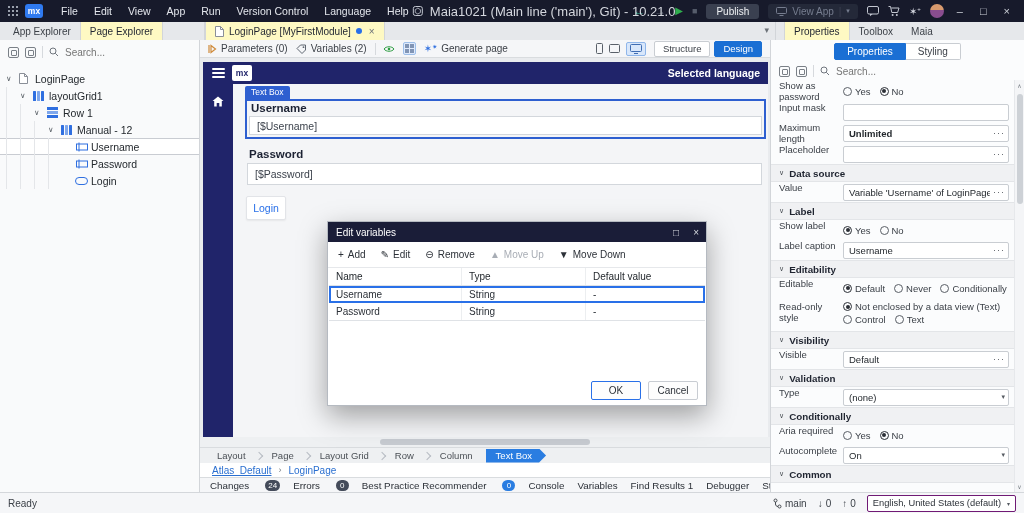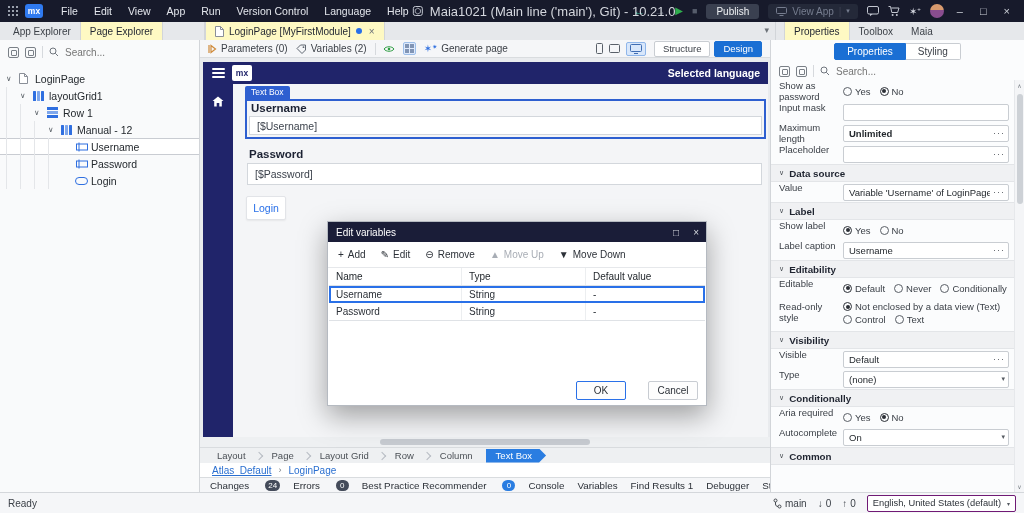--- a/index.html
+++ b/index.html
@@ -111,21 +111,21 @@
   .dact{display:flex;align-items:center;gap:4px;font-size:10px;color:#2c3138;}
   .dact .ai{font-size:10px;}
   .dact.disabled{color:#a8adb5;}
   #dlg-table{margin:0 1px;border-bottom:1px solid #dfe2e6;}
   .drow{display:grid;grid-template-columns:133px 124px 1fr;height:17px;line-height:17px;font-size:10px;color:#2c3138;}
   .drow>span{padding-left:7px;border-right:1px solid #eceef0;overflow:hidden;white-space:nowrap;}
   .drow>span:last-child{border-right:none;}
   .dhead{border-bottom:1px solid #dfe2e6;color:#24292e;}
   .drow.sel{outline:2px solid #2970e8;outline-offset:-2px;}
   #dlg-empty{height:62px;}
-  #dlg-btns{position:absolute;right:8px;bottom:5px;display:flex;gap:22px;}
+  #dlg-btns{position:absolute;right:8px;bottom:5px;display:flex;gap:7px;}
   .dlg-btn{width:48px;height:17px;background:#fdfdfd;border:1px solid #c8ccd2;border-radius:2px;font-size:10px;
            color:#2c3138;display:flex;align-items:center;justify-content:center;}
   .dlg-btn.primary{border-color:#2970e8;}
 
   
   #hscroll{position:absolute;left:0;top:397px;width:570px;height:10px;background:#eef0f2;}
   #hscroll .thumb{position:absolute;left:180px;top:2px;width:210px;height:6px;background:#c6cad0;border-radius:3px;}
   #crumbbar{position:absolute;left:0;top:407px;width:570px;height:16px;background:#eef0f2;border-top:1px solid #d9dcdf;
             display:flex;align-items:center;padding-left:8px;box-sizing:border-box;}
   .crumb{padding:0 9px;font-size:9.5px;color:#4b5056;}
@@ -734,20 +734,24 @@
       </div>
       <div class="prow">
       <span class="plabel">Visible</span>
         <span class="pctrl">
           <span class="pfield">
         <input value="Default" style="">
             <span class="dots">···</span>
           </span>
         </span>
       </div>
+      <div class="psec">
+    <span class="chev">∨</span>
+    <span class="ptitle">Validation</span>
+      </div>
       <div class="prow">
       <span class="plabel">Type</span>
         <span class="pctrl">
           <span class="pfield">
         <input value="(none)" style="">
         <span class="caret">▾</span>
           </span>
         </span>
       </div>
       <div class="psec">

